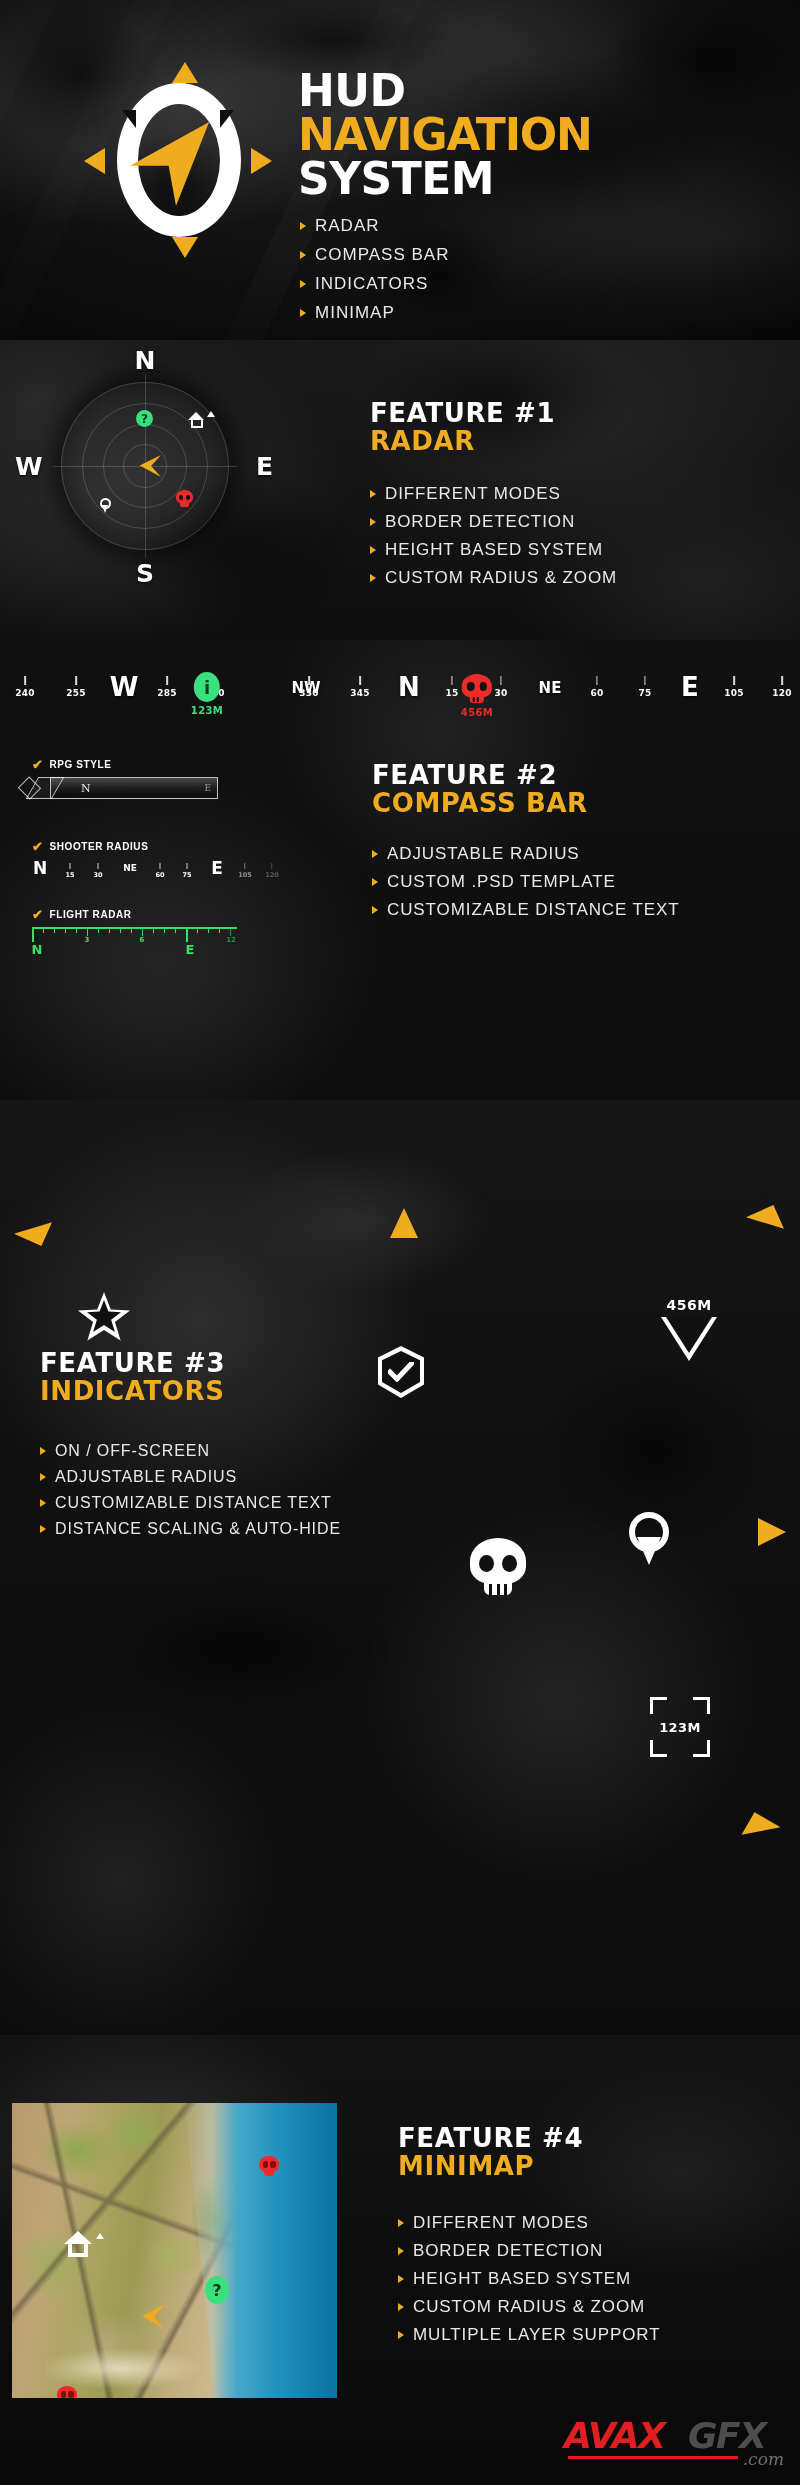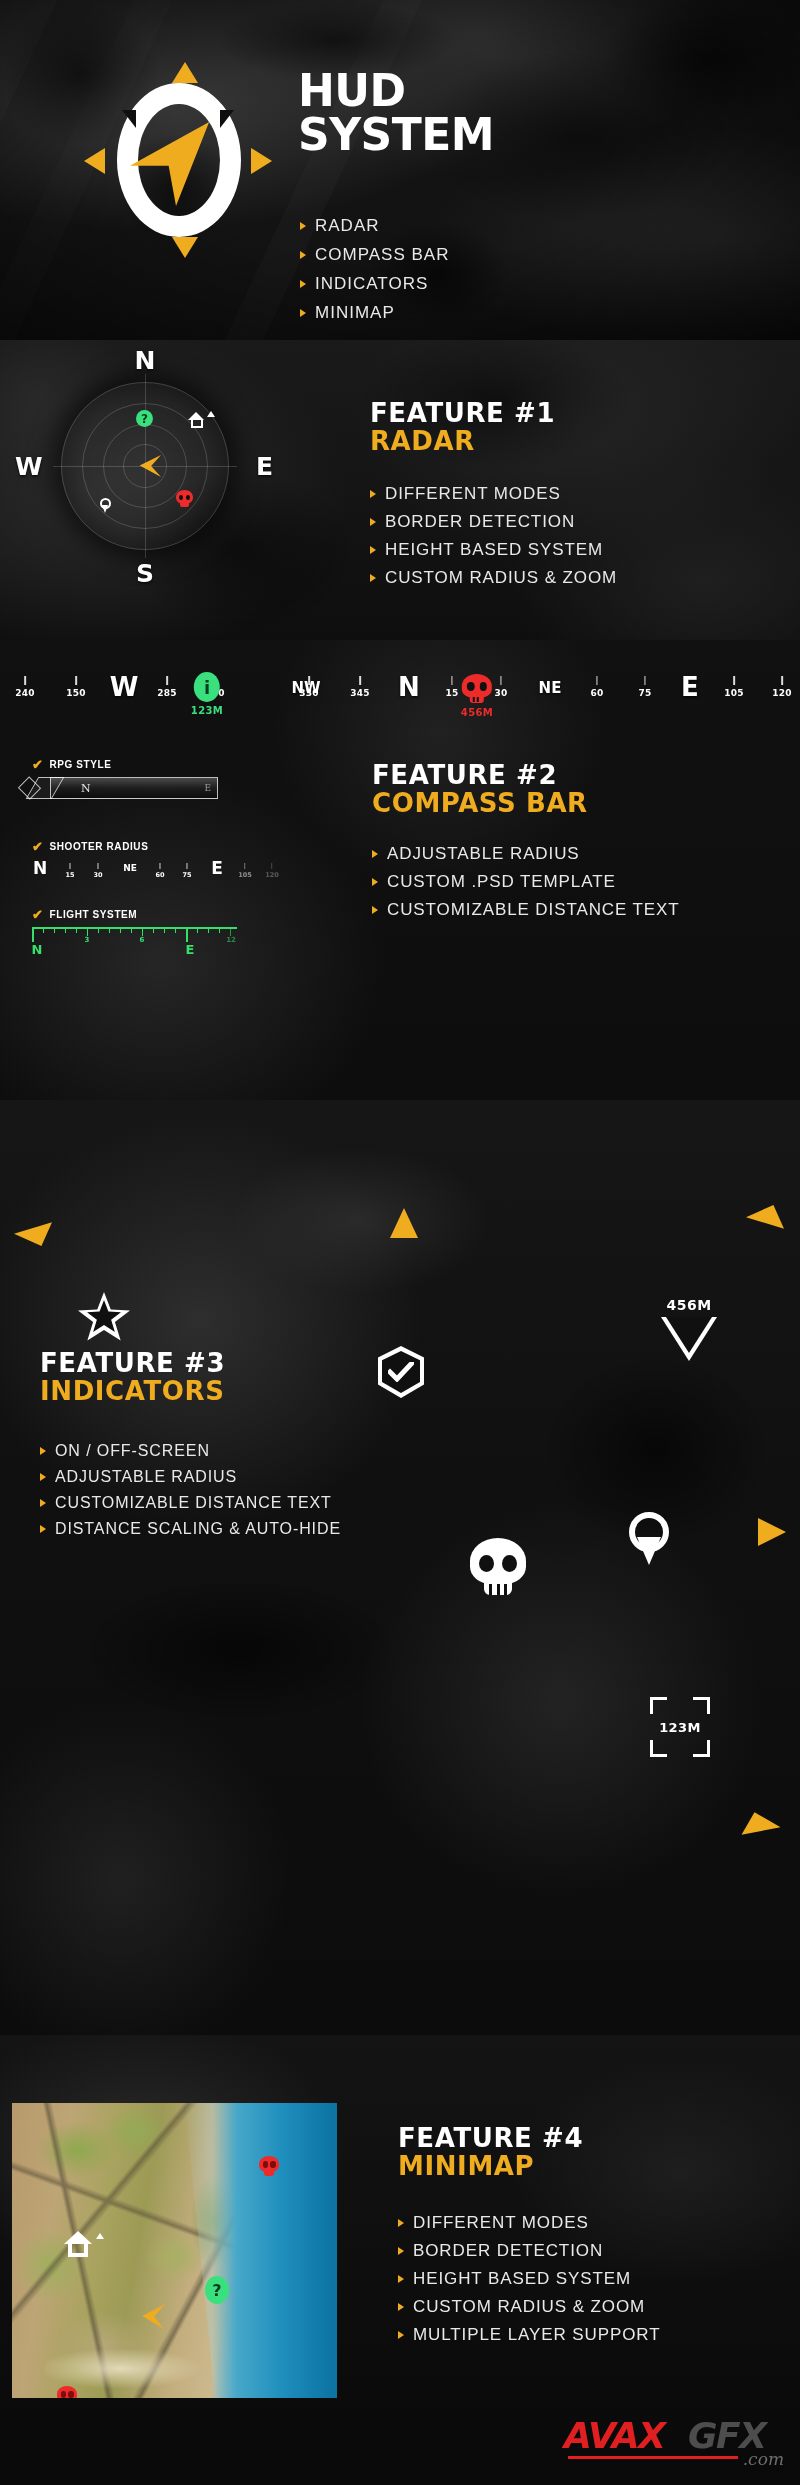--- a/index.html
+++ b/index.html
@@ -540,20 +540,21 @@
       <div class="notch n-left"></div>
       <div class="notch n-right"></div>
       <div class="ring"></div>
       <div class="barb barb-l"></div>
       <div class="barb barb-r"></div>
       <div class="needle"></div>
     </div>
 
     <div class="hero-title">
       <div class="l1">HUD</div>
+      <div class="l2">NAVIGATION</div>
       <div class="l3">SYSTEM</div>
     </div>
 
     <ul class="bullets hero-bullets">
       <li>
           <span class="tri"></span>
           <span>RADAR</span>
         </li>
       <li>
           <span class="tri"></span>
@@ -639,21 +640,21 @@
 
   <section class="sec-compass">
 
     <div class="cbar">
       <div class="cb-tick" style="left:25px;">
           <div class="mark"></div>
           <div class="num">240</div>
         </div>
       <div class="cb-tick" style="left:76px;">
           <div class="mark"></div>
-          <div class="num">150</div>
+          <div class="num">255</div>
         </div>
       <div class="cb-card major" style="left:124px;">W</div>
       <div class="cb-tick" style="left:167px;">
           <div class="mark"></div>
           <div class="num">285</div>
         </div>
       <div class="cb-tick" style="left:215px;">
           <div class="mark"></div>
           <div class="num">300</div>
         </div>
@@ -759,21 +760,21 @@
         <div class="sh-item" style="left:240px; opacity:.28;">
             <div class="mark"></div>
             <div class="num">120</div>
           </div>
       </div>
     </div>
 
     <div class="style-block" style="top:268px;">
       <div class="style-label">
         <span class="check">✔</span>
-        <span>FLIGHT SYSTEM</span>
+        <span>FLIGHT RADAR</span>
       </div>
       <div class="flight">
         <div class="rail"></div>
         <div class="tick lg" style="left:0px;"></div>
         <div class="tick sm" style="left:11px;"></div>
         <div class="tick sm" style="left:22px;"></div>
         <div class="tick sm" style="left:33px;"></div>
         <div class="tick sm" style="left:44px;"></div>
         <div class="tick md" style="left:55px;"></div>
         <div class="tick sm" style="left:66px;"></div>

